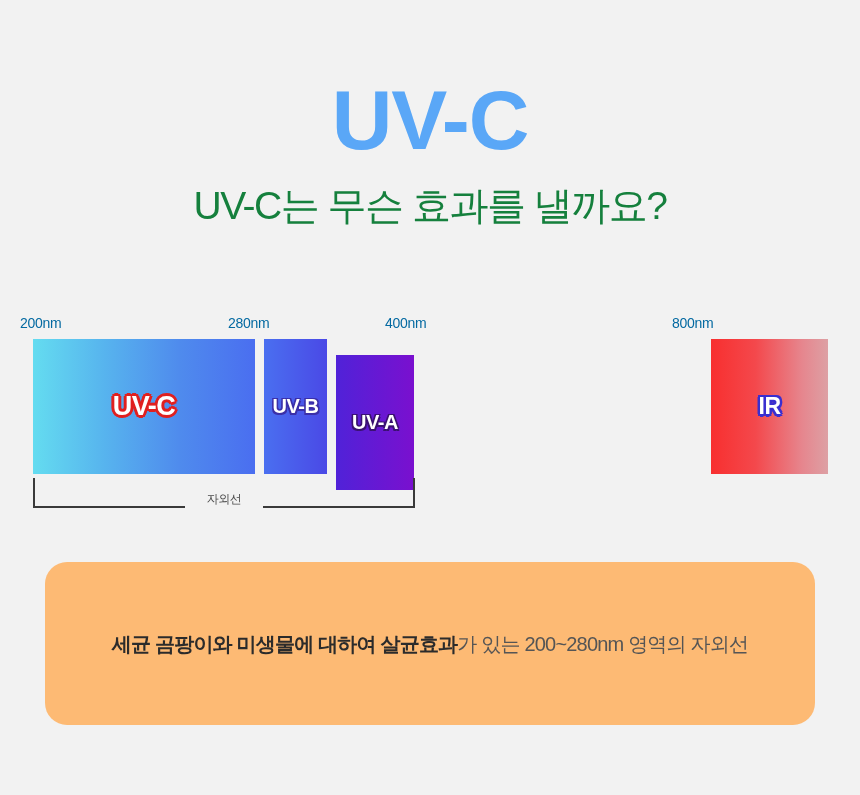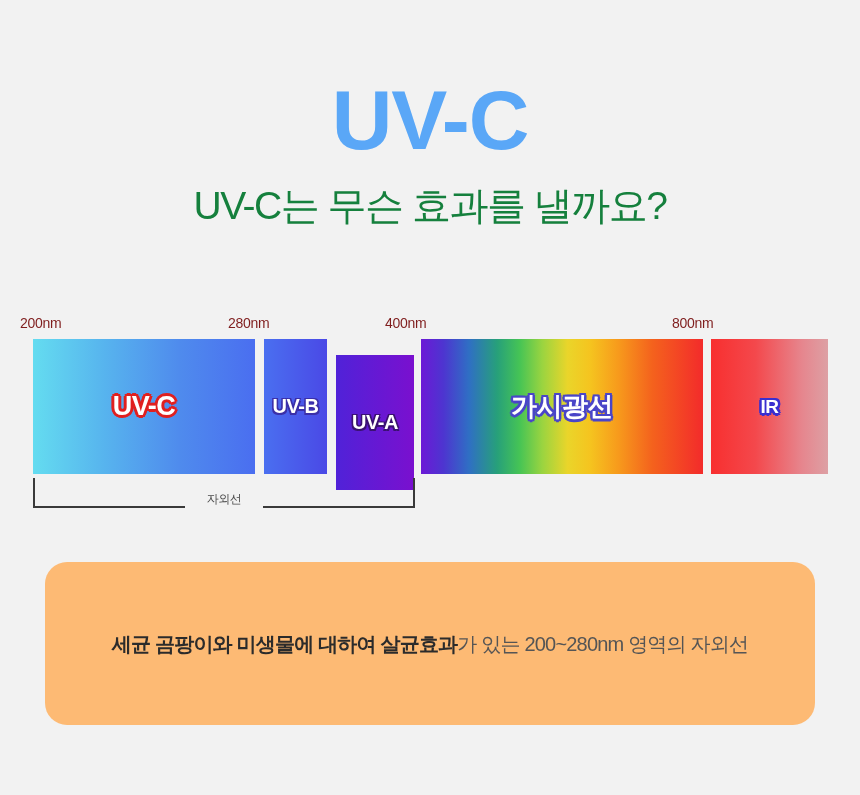--- a/index.html
+++ b/index.html
@@ -46,21 +46,21 @@
   .spectrum {
     position: absolute;
     top: 315px;
     left: 0;
     width: 860px;
     height: 215px;
   }
   .nm-label {
     position: absolute;
     font-size: 14px;
-    color: #7f1d1d;
+    color: #0369a1;
     letter-spacing: -0.3px;
     white-space: nowrap;
     top: 0;
   }
   .band {
     position: absolute;
     top: 24px;
     height: 135px;
     display: flex;
     align-items: center;
@@ -132,21 +132,21 @@
       -2px  2px 0 #4a45c8, 2px  2px 0 #4a45c8,
       -2.5px 0 0 #4a45c8, 2.5px 0 0 #4a45c8,
        0 -2.5px 0 #4a45c8, 0 2.5px 0 #4a45c8;
   }
   .band-ir {
     left: 711px;
     width: 117px;
     background: linear-gradient(90deg, #f82f2f 0%, #f4484c 38%, #e6868e 78%, #dda0a4 100%);
   }
   .band-ir .band-label {
-    font-size: 19px;
+    font-size: 23px;
     text-shadow:
       -2px -2px 0 #3a2fd0, 2px -2px 0 #3a2fd0,
       -2px  2px 0 #3a2fd0, 2px  2px 0 #3a2fd0,
       -2.5px 0 0 #3a2fd0, 2.5px 0 0 #3a2fd0,
        0 -2.5px 0 #3a2fd0, 0 2.5px 0 #3a2fd0;
   }
 
   
   .bracket {
     position: absolute;
@@ -234,23 +234,20 @@
 
   <div class="band band-uvc">
     <span class="band-label">UV-C</span>
   </div>
   <div class="band band-uvb">
     <span class="band-label">UV-B</span>
   </div>
   <div class="band band-uva">
     <span class="band-label">UV-A</span>
   </div>
-  <div class="band band-vis">
-    <span class="band-label">가시광선</span>
-  </div>
   <div class="band band-ir">
     <span class="band-label">IR</span>
   </div>
 
   <div class="bracket">
     <div class="bracket-tick left"></div>
     <div class="bracket-tick right"></div>
     <div class="bracket-line-left"></div>
     <div class="bracket-line-right"></div>
     <div class="bracket-label">자외선</div>

